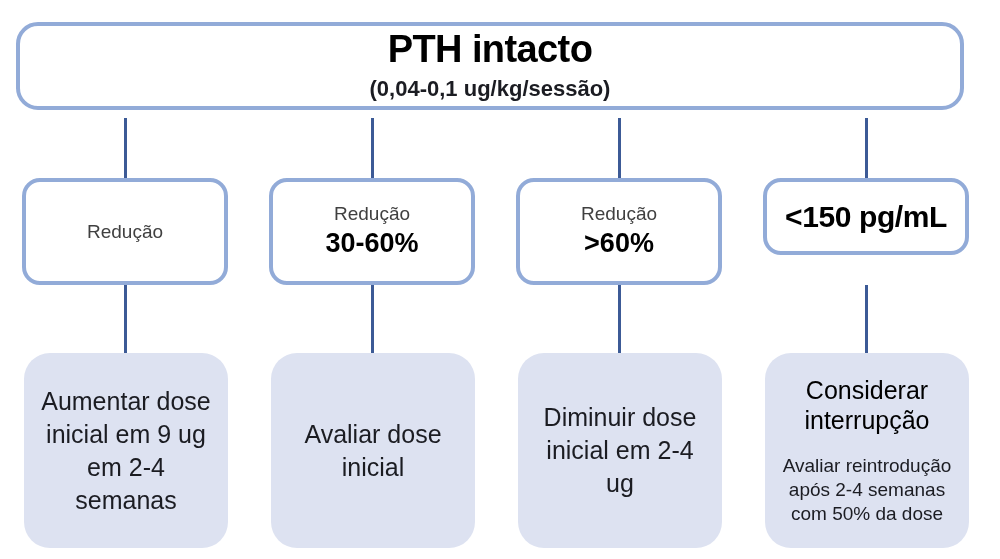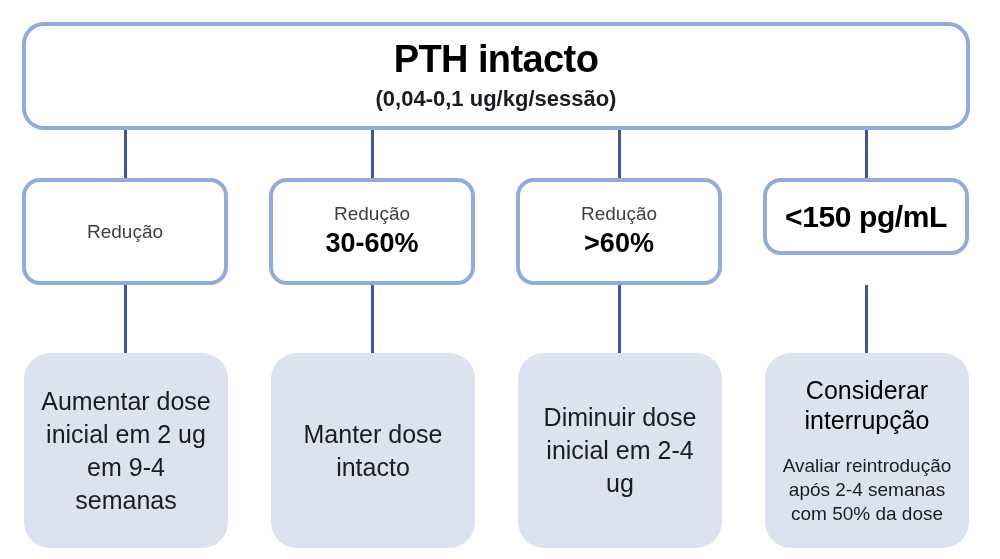--- a/index.html
+++ b/index.html
@@ -113,21 +113,21 @@
     line-height: 1.25;
     margin-top: 19px;
     color: #1b1c22;
   }
 </style>
 </head>
 <body>
 
 <div id="flowchart">
 
-  <div class="node node-root" style="left:22px; top:22px; width:948px; height:108px;">
+  <div class="node node-root" style="left:16px; top:22px; width:948px; height:88px;">
     <div class="root-title">PTH intacto</div>
     <div class="root-sub">(0,04-0,1 ug/kg/sessão)</div>
   </div>
 
   <div class="connector" style="left:124px; top:118px; height:62px;"></div>
   <div class="connector" style="left:371px; top:118px; height:62px;"></div>
   <div class="connector" style="left:618px; top:118px; height:62px;"></div>
   <div class="connector" style="left:865px; top:118px; height:62px;"></div>
 
   <div class="node node-criteria" style="left:22px; top:178px; width:206px; height:107px;">
@@ -149,27 +149,27 @@
     <div class="criteria-value solo">&lt;150 pg/mL</div>
   </div>
 
   <div class="connector" style="left:124px; top:285px; height:68px;"></div>
   <div class="connector" style="left:371px; top:285px; height:68px;"></div>
   <div class="connector" style="left:618px; top:285px; height:68px;"></div>
   <div class="connector" style="left:865px; top:285px; height:68px;"></div>
 
   <div class="node node-action" style="left:24px; top:353px; width:204px; height:195px;">
 
-    <div class="action-text">Aumentar dose inicial em 2 ug em 9-4 semanas</div>
+    <div class="action-text">Aumentar dose inicial em 9 ug em 2-4 semanas</div>
 
   </div>
 
   <div class="node node-action" style="left:271px; top:353px; width:204px; height:195px;">
 
-    <div class="action-text">Manter dose intacto</div>
+    <div class="action-text">Avaliar dose inicial</div>
 
   </div>
 
   <div class="node node-action" style="left:518px; top:353px; width:204px; height:195px;">
 
     <div class="action-text">Diminuir dose inicial em 2-4 ug</div>
 
   </div>
 
   <div class="node node-action" style="left:765px; top:353px; width:204px; height:195px;">

